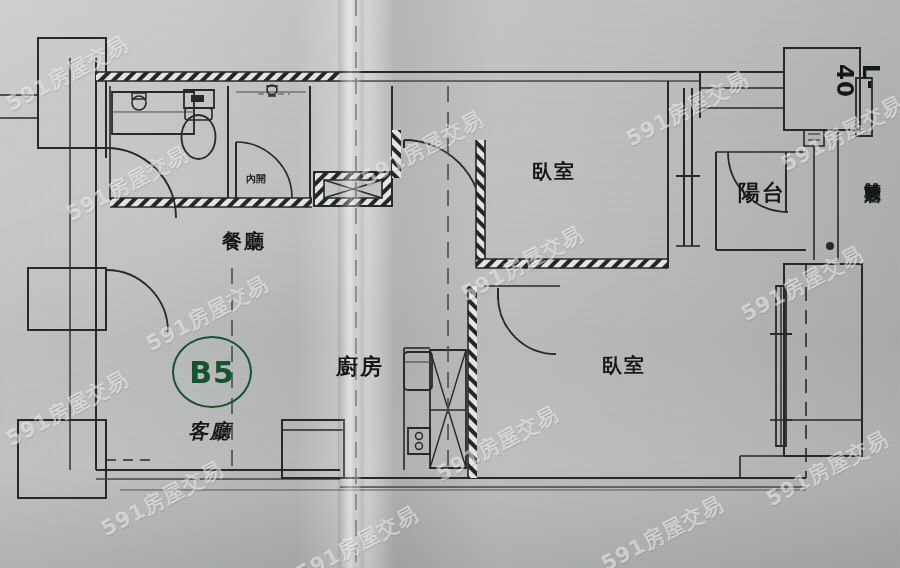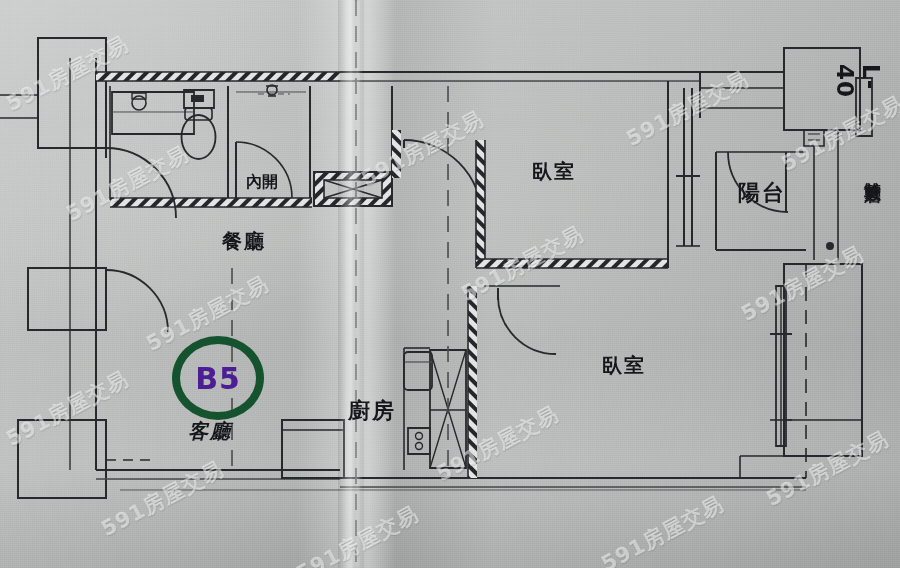--- a/index.html
+++ b/index.html
@@ -34,23 +34,23 @@
        font-family:"DejaVu Sans","Liberation Sans",sans-serif;
        letter-spacing:2px;white-space:nowrap;
        text-shadow:0 0 1px rgba(255,255,255,.35);}
   .lbl.big{font-size:20px;}
   .lbl.med{font-size:22px;}
   .lbl.tiny{font-size:9px;letter-spacing:0;}
   .vtext{position:absolute;writing-mode:vertical-rl;text-orientation:upright;
          font-size:17px;font-weight:700;color:#15181b;letter-spacing:3px;}
   .rtext{position:absolute;font-size:23px;font-weight:700;color:#15181b;
          transform:rotate(90deg);transform-origin:left top;letter-spacing:1px;}
-  .tagcircle{position:absolute;border:8px solid #14532d;border-radius:50%;
+  .tagcircle{position:absolute;border:2px solid #14532d;border-radius:50%;
      display:flex;align-items:center;justify-content:center;
-     font-size:30px;font-weight:700;color:#4c1d95;letter-spacing:1px;}
+     font-size:30px;font-weight:700;color:#14532d;letter-spacing:1px;}
 
   
   .wm{position:absolute;color:rgba(255,255,255,.50);font-size:21px;font-weight:700;
       transform:rotate(-28deg);white-space:nowrap;letter-spacing:1px;
       text-shadow:0 1px 1px rgba(90,90,90,.25);pointer-events:none;}
 </style>
 </head>
 <body>
 
 <div id="stage">
@@ -219,29 +219,29 @@
   <div class="crease"></div>
   <div class="crease2"></div>
   <div class="grain"></div>
 
   <div class="lbl big" style="left:178px;top:228px;margin-left:44px;">餐廳</div>
 
   <div class="tagcircle" style="left:172px;top:336px;width:76px;height:68px;">B5</div>
 
   <div class="lbl big" style="left:188px;top:418px;font-style:italic;">客廳</div>
 
-  <div class="lbl med" style="left:348px;top:352px;margin-top:44px;">廚房</div>
+  <div class="lbl med" style="left:336px;top:352px;">廚房</div>
 
   <div class="lbl big" style="left:532px;top:158px;">臥室</div>
 
   <div class="lbl big" style="left:602px;top:352px;">臥室</div>
 
   <div class="lbl med" style="left:738px;top:178px;">陽台</div>
 
-  <div class="lbl tiny" style="left:246px;top:172px;font-size:16px;">內開</div>
+  <div class="lbl tiny" style="left:246px;top:172px;font-size:10px;">內開</div>
 
   <div class="vtext" style="left:862px;top:168px;">雙數層</div>
 
   <div class="rtext" style="left:884px;top:64px;">L-40</div>
 
   <div id="wm-layer">
       <div class="wm" style="left: 60px; top: 170px;">591房屋交易</div>
       <div class="wm" style="left: 355px; top: 135px;">591房屋交易</div>
       <div class="wm" style="left: 620px; top: 95px;">591房屋交易</div>
       <div class="wm" style="left: 775px; top: 120px;">591房屋交易</div>

